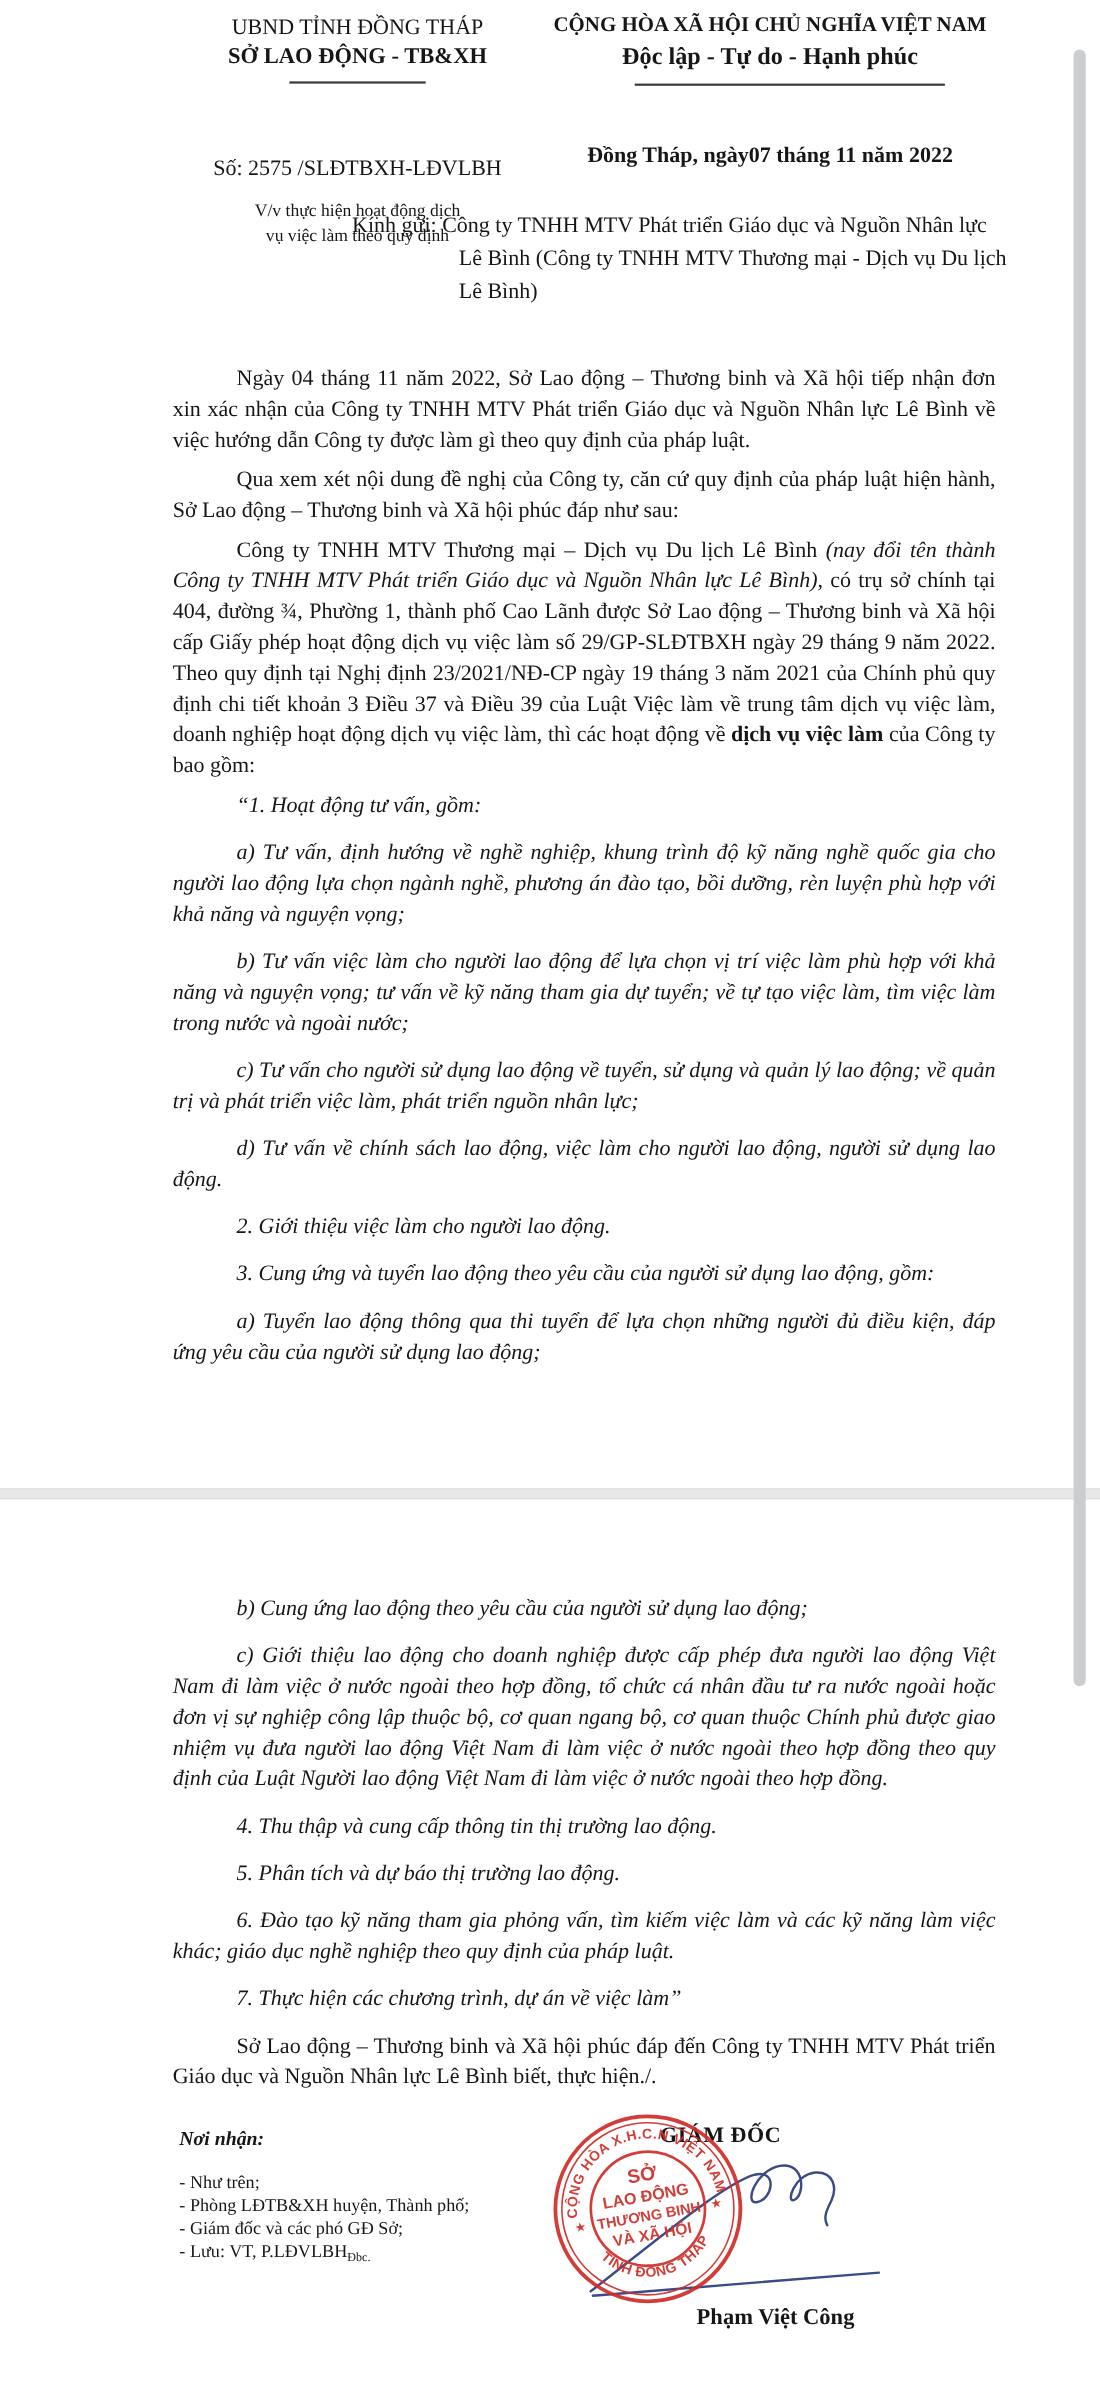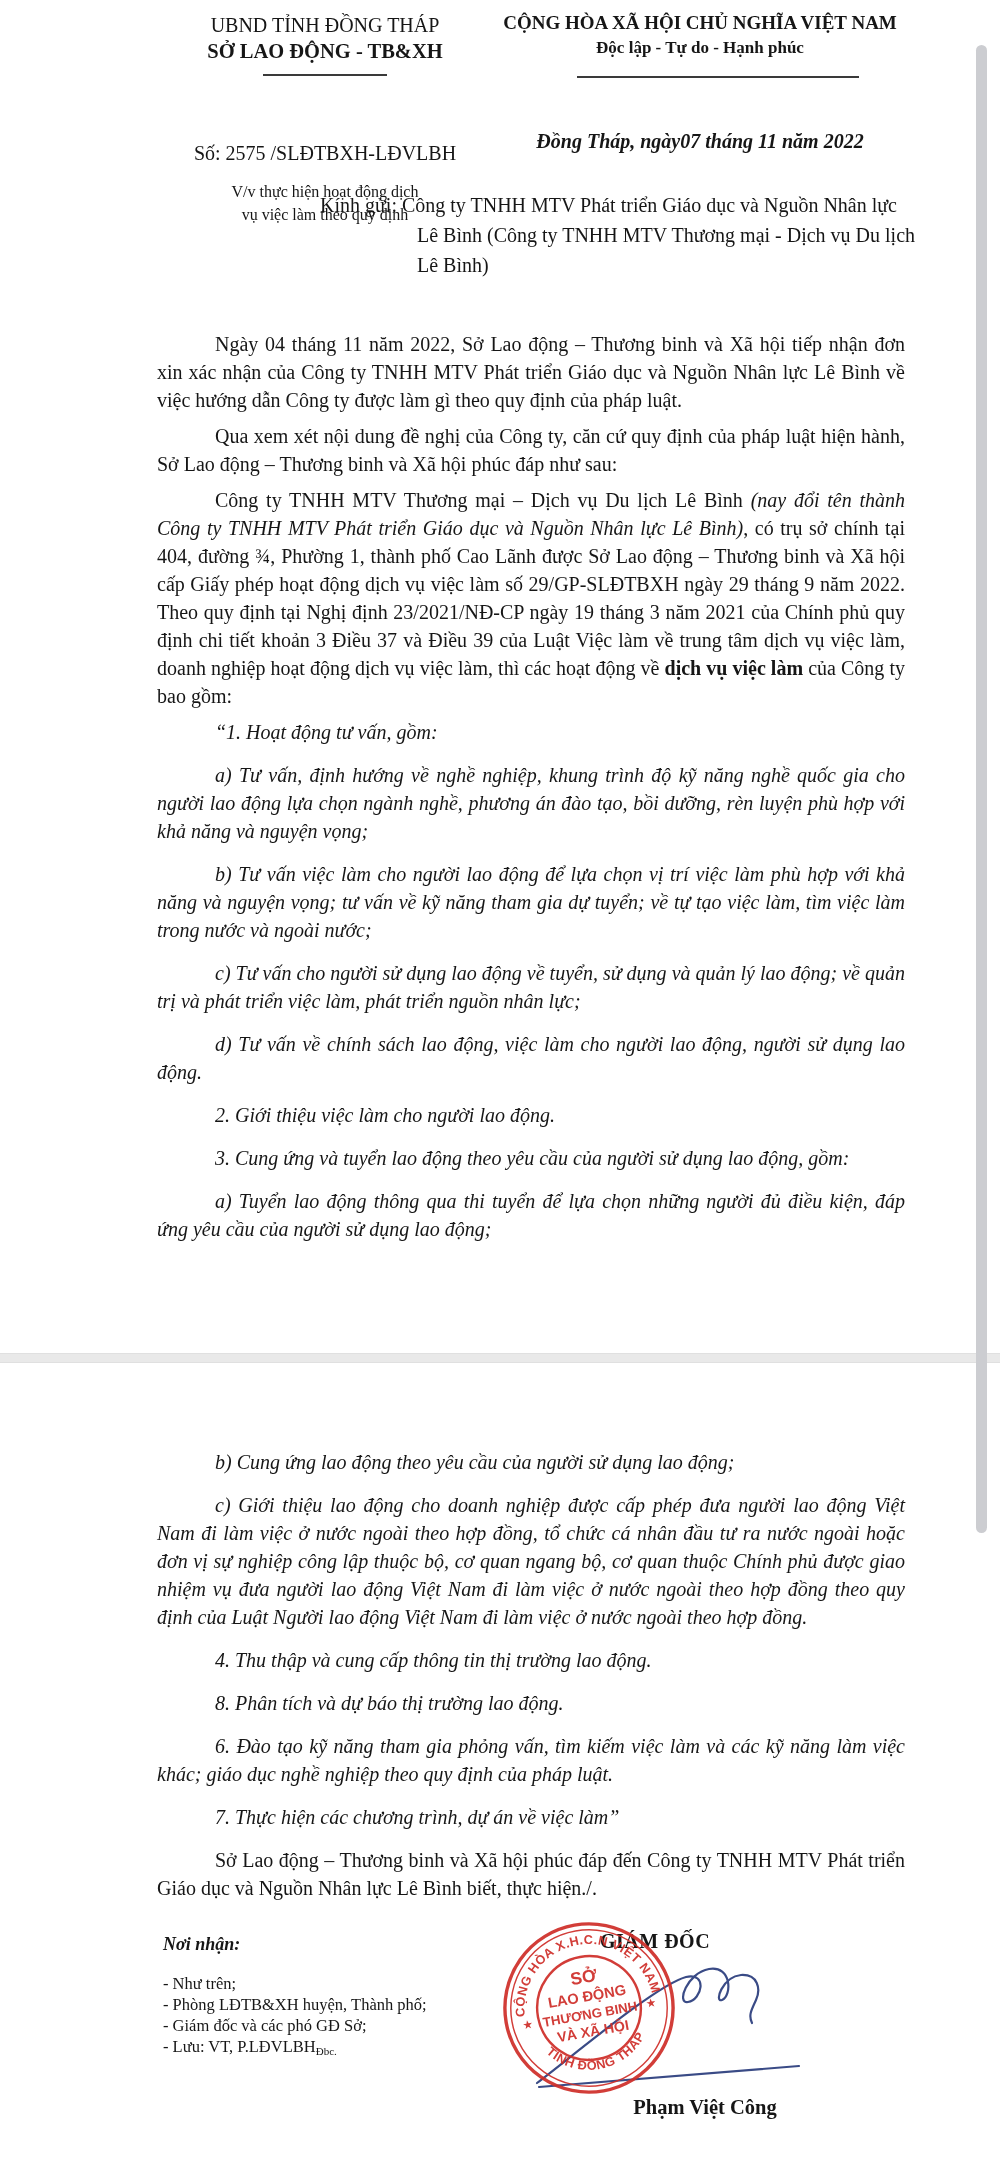--- a/index.html
+++ b/index.html
@@ -14,25 +14,25 @@
   body{font-family:"Liberation Serif","DejaVu Serif",serif;color:var(--ink);}
   .page{position:relative;width:1000px;height:2166px;background:#fff;overflow:hidden;}
 
   
   .page1{position:absolute;top:0;left:0;width:1000px;height:1353px;overflow:hidden;}
   .hdr{position:absolute;top:0;left:0;width:822px;height:330px;}
   .hdr-left-1{position:absolute;top:14px;left:155px;width:340px;text-align:center;font-size:20px;}
   .hdr-left-2{position:absolute;top:40px;left:155px;width:340px;text-align:center;font-size:20.5px;font-weight:bold;}
   .rule-left{position:absolute;top:74px;left:263px;width:124px;border-top:2px solid #3a3a3a;}
   .hdr-right-1{position:absolute;top:12px;left:480px;width:440px;text-align:center;font-size:19px;font-weight:bold;}
-  .hdr-right-2{position:absolute;top:38px;left:480px;width:440px;text-align:center;font-size:17px;font-weight:bold;}
+  .hdr-right-2{position:absolute;top:38px;left:480px;width:440px;text-align:center;font-size:22px;font-weight:bold;}
   .rule-right{position:absolute;top:76px;left:577px;width:282px;border-top:2px solid #3a3a3a;}
   .doc-number{position:absolute;top:142px;left:155px;width:340px;text-align:center;font-size:20px;}
   .subject{position:absolute;top:180px;left:155px;width:340px;text-align:center;font-size:16px;line-height:23px;}
-  .place-date{position:absolute;top:130px;left:480px;width:440px;text-align:center;font-size:20px;font-weight:bold;font-style:italic;}
+  .place-date{position:absolute;top:130px;left:480px;width:440px;text-align:center;font-size:20px;font-weight:bold;}
   .kinh-gui{position:absolute;top:190px;left:320px;width:597px;font-size:20px;line-height:30px;padding-left:97px;text-indent:-97px;}
 
   .col{position:absolute;top:330px;left:157px;width:748px;}
   .col2{position:absolute;top:0;left:157px;width:748px;padding-top:85px;}
   .para{font-size:20px;line-height:28px;text-align:justify;text-indent:58px;margin-bottom:8px;}
   .quote{font-size:20px;line-height:28px;text-align:justify;text-indent:58px;margin-bottom:15px;font-style:italic;}
 
   
   .band{position:absolute;top:1353px;left:0;width:1000px;height:10px;background:var(--band);border-top:1px solid #e0e0e0;border-bottom:1px solid #e0e0e0;}
 
@@ -98,21 +98,21 @@
     </div>
   </section>
 
   <div class="band"></div>
 
   <section class="page2">
     <div class="col2">
       <p class="quote">b) Cung ứng lao động theo yêu cầu của người sử dụng lao động;</p>
       <p class="quote">c) Giới thiệu lao động cho doanh nghiệp được cấp phép đưa người lao động Việt Nam đi làm việc ở nước ngoài theo hợp đồng, tổ chức cá nhân đầu tư ra nước ngoài hoặc đơn vị sự nghiệp công lập thuộc bộ, cơ quan ngang bộ, cơ quan thuộc Chính phủ được giao nhiệm vụ đưa người lao động Việt Nam đi làm việc ở nước ngoài theo hợp đồng theo quy định của Luật Người lao động Việt Nam đi làm việc ở nước ngoài theo hợp đồng.</p>
       <p class="quote">4. Thu thập và cung cấp thông tin thị trường lao động.</p>
-      <p class="quote">8. Phân tích và dự báo thị trường lao động.</p>
+      <p class="quote">5. Phân tích và dự báo thị trường lao động.</p>
       <p class="quote">6. Đào tạo kỹ năng tham gia phỏng vấn, tìm kiếm việc làm và các kỹ năng làm việc khác; giáo dục nghề nghiệp theo quy định của pháp luật.</p>
       <p class="quote">7. Thực hiện các chương trình, dự án về việc làm”</p>
       <p class="para">Sở Lao động – Thương binh và Xã hội phúc đáp đến Công ty TNHH MTV Phát triển Giáo dục và Nguồn Nhân lực Lê Bình biết, thực hiện./.</p>
     </div>
 
     <div class="footer">
       <div class="noi-nhan">
         <div class="nn-label">Nơi nhận:</div>
         <div class="nn-item">- Như trên;</div>
         <div class="nn-item">- Phòng LĐTB&amp;XH huyện, Thành phố;</div>

